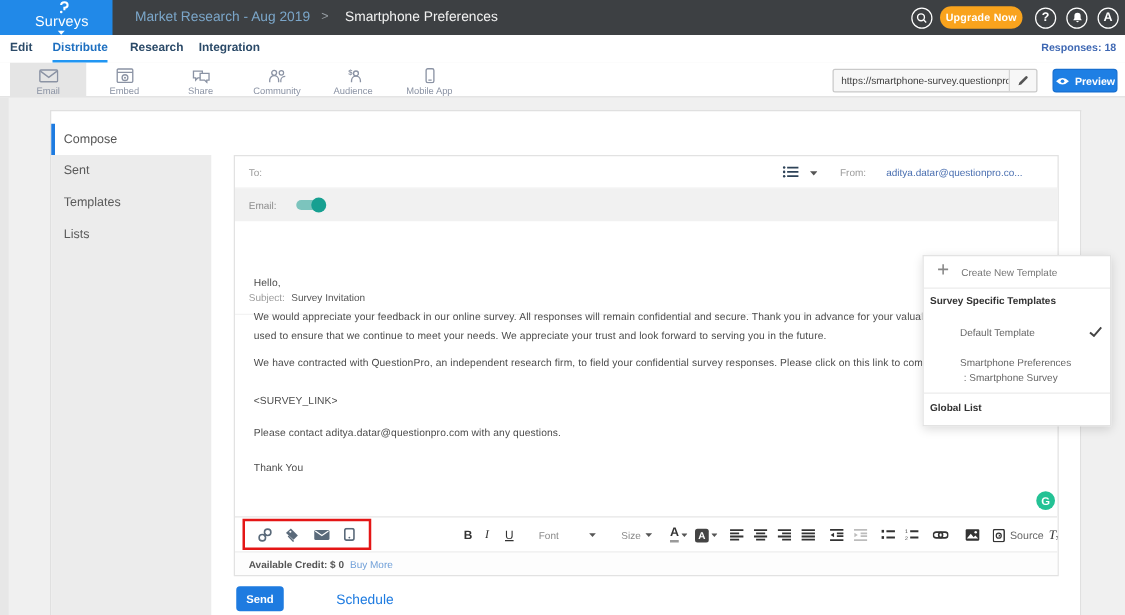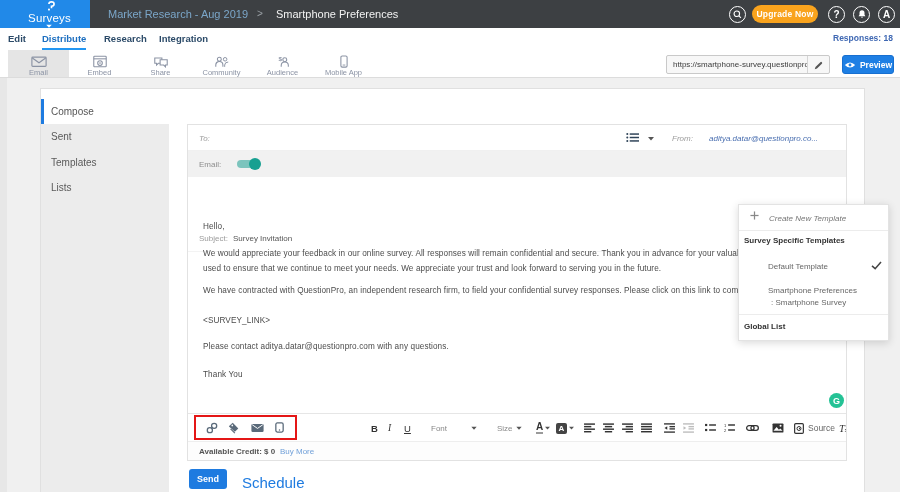--- a/index.html
+++ b/index.html
@@ -43,21 +43,21 @@
   #leftstrip { position:absolute; left:0; top:0; width:7px; height:414px; background:#e7e7e7; }
   #outercard { position:absolute; left:40px; top:10px; width:825px; height:404px; background:#fff; border:1px solid #e0e0e0; border-bottom:none; }
   
   #compose-row { position:absolute; left:0; top:10px; width:128px; height:25px; border-left:3px solid #1e7be0; background:#fff; line-height:25px; font-size:10px; color:#555; padding-left:7px; }
   #sidebar-gray { position:absolute; left:0; top:35px; width:128px; height:369px; background:#ececec; }
   .side-item { height:25.5px; line-height:25.5px; padding-left:10px; font-size:10px; color:#5a5a5a; }
 
   
   #composecard { position:absolute; left:146px; top:35px; width:660px; height:337px; background:#fff; border:1px solid #e2e2e2; overflow:hidden; }
   .row-label { color:#9b9b9b; font-size:8px; }
-  #to-row { position:absolute; left:0; top:0; width:658px; height:26px; border-bottom:1px solid #f0f0f0;font-style:italic; }
+  #to-row { position:absolute; left:0; top:0; width:658px; height:26px; border-bottom:1px solid #f0f0f0; }
   #to-row .row-label { position:absolute; left:11px; top:9px; }
   #to-list-icon { position:absolute; left:438px; top:7px; color:#2e4358; }
   #to-caret { position:absolute; left:460px; top:11px; color:#555; }
   #to-row #from-label { position:absolute; left:468px; top:9px;padding-left:16px; }
   #from-value { position:absolute; left:521px; top:9px; font-size:8px; color:#4a6fb0; }
   #email-row { position:absolute; left:0; top:26px; width:658px; height:26px; background:#f1f1f1; }
   #email-row .row-label { position:absolute; left:11px; top:9px; color:#8d8d8d; }
   #toggle { position:absolute; left:49px; top:9px; width:20px; height:8px; background:#7cc4bd; border-radius:4px; }
   #toggle .knob { position:absolute; right:-4px; top:-2px; width:12px; height:12px; border-radius:50%; background:#17a091; }
   #subject-row { position:absolute; left:0; top:52px; width:658px; height:29px; border-bottom:1px solid #f3f3f3;margin-top:46px; }
@@ -99,25 +99,25 @@
   #ed-tx .subx { font-size:7px; font-weight:bold; margin-top:4px; color:#333; }
   .disabled-ic { color:#bcbcbc !important; }
 
   
   #creditrow { position:absolute; left:0; top:316px; width:658px; height:20px; border-top:1px solid #eee; background:#fdfdfd; }
   #credit-label { position:absolute; left:11px; top:5px; font-size:8px; font-weight:bold; color:#555; }
   #buymore { position:absolute; left:92px; top:5px; font-size:8px; color:#6f9fd8; }
 
   
   #sendbtn { position:absolute; left:148px; top:380px; width:38px; height:20px; background:#1e7be0; border-radius:3px; color:#fff; font-size:9px; font-weight:bold; display:flex; align-items:center; justify-content:center; }
-  #schedule { position:absolute; left:201px; top:385px; font-size:15px; color:#1e7be0; }
+  #schedule { position:absolute; left:228px; top:385px; font-size:11px; color:#1e7be0; }
 
   
   #tplmenu { position:absolute; left:738px; top:204px; width:151px; height:137px; background:#fff; border:1px solid #e3e3e3; box-shadow:0 2px 8px rgba(0,0,0,.15); z-index:40; }
-  #tpl-create { position:absolute; left:0; top:0; width:100%; height:26px; border-bottom:1px solid #ececec;font-style:italic; }
+  #tpl-create { position:absolute; left:0; top:0; width:100%; height:26px; border-bottom:1px solid #ececec; }
   #tpl-create .plus { position:absolute; left:11px; top:6px; color:#888; }
   #tpl-create .ctext { position:absolute; left:30px; top:9px; font-size:8px; color:#777; }
   .tpl-section { position:absolute; left:5px; font-size:8px; font-weight:bold; color:#333; }
   #tpl-sec1 { top:31px; }
   .tpl-opt { position:absolute; left:29px; font-size:8px; color:#666; }
   #tpl-opt1 { top:57px; }
   #tpl-check { position:absolute; left:132px; top:56px; color:#444; }
   #tpl-opt2a { top:81px; }
   #tpl-opt2b { top:93px; left:32px; }
   #tpl-div2 { position:absolute; left:0; top:109px; width:100%; border-top:1px solid #ececec; }

